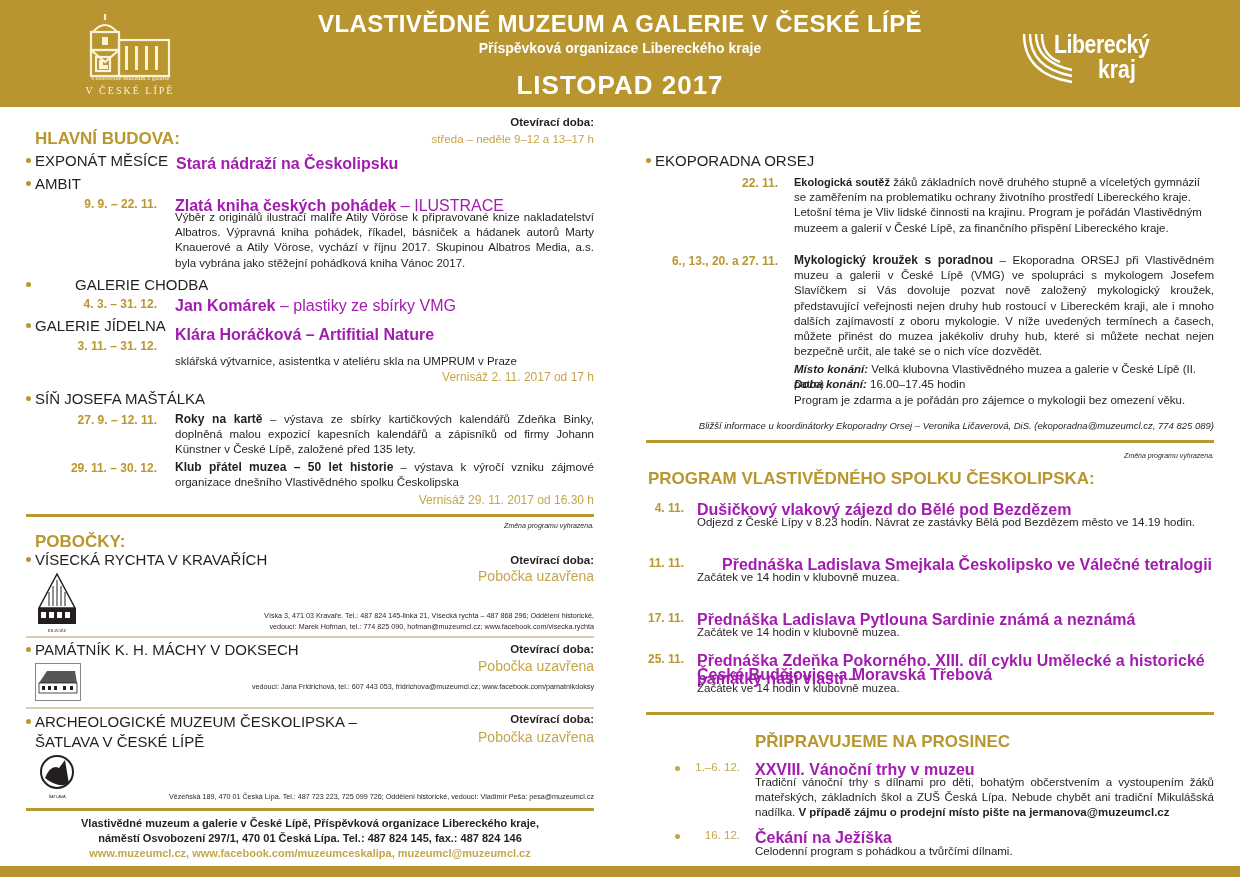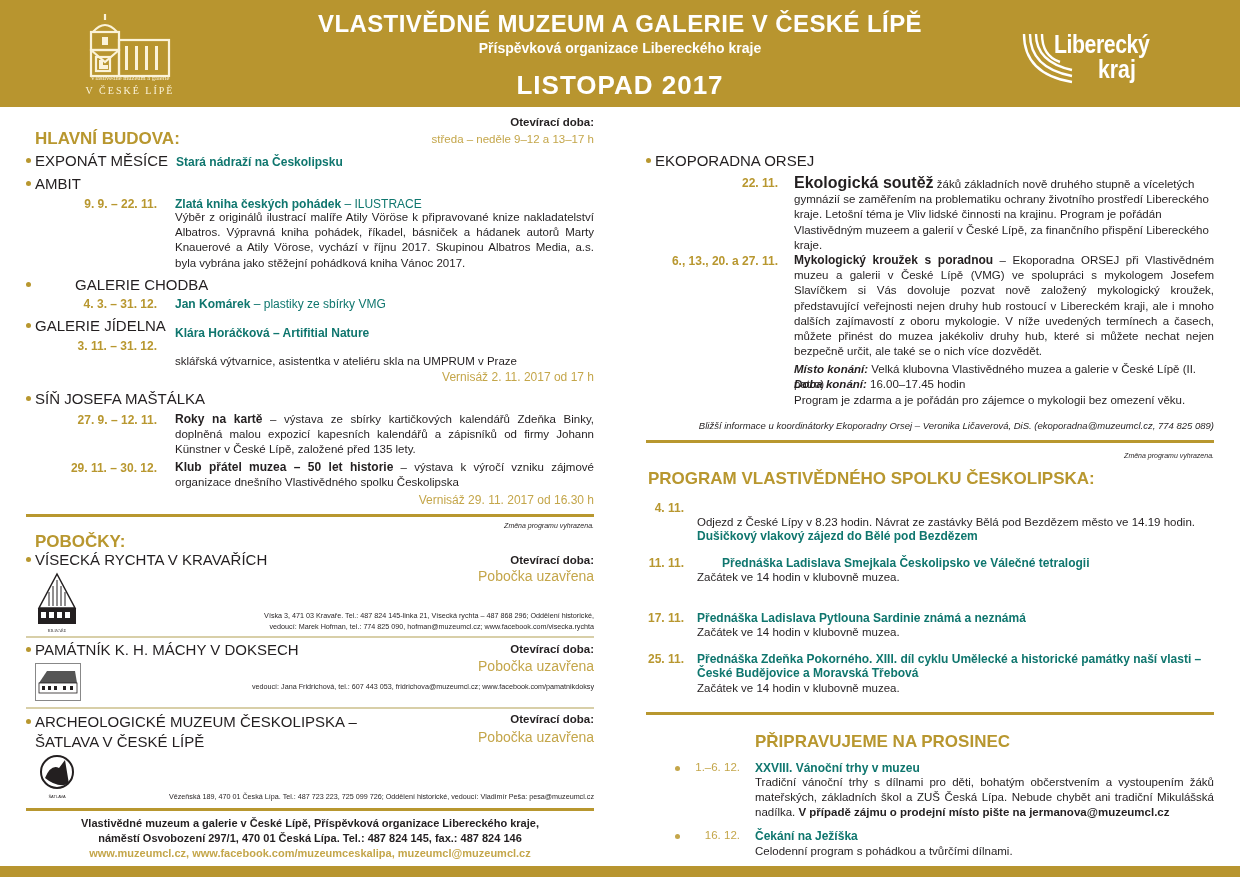--- a/index.html
+++ b/index.html
@@ -17,21 +17,21 @@
   .header .region-logo { position: absolute; left: 1020px; top: 30px; width: 135px; height: 55px; }
   .region-logo .l1 { position: absolute; left: 34px; top: 0; font-size: 25px; font-weight: bold; color: #ffffff; letter-spacing: -0.5px; transform: scaleX(0.85); transform-origin: left; }
   .region-logo .l2 { position: absolute; left: 78px; top: 25px; font-size: 25px; font-weight: bold; color: #ffffff; transform: scaleX(0.85); transform-origin: left; }
 
   
   .abs { position: absolute; }
   .sec-title { font-weight: bold; font-size: 17px; color: #b8972f; }
   .venue { font-size: 15px; color: #231f20; display: flex; align-items: center; }
   .venue .dot { display: inline-block; width: 5px; height: 5px; border-radius: 50%; background: #b8972f; margin-right: 4px; }
   .date { font-weight: bold; font-size: 12px; color: #b8972f; text-align: right; }
-  .ev-title { font-weight: bold; font-size: 12px; color: #0f766e; }
+  .ev-title { font-weight: bold; font-size: 16px; color: #a21caf; }
   .ev-title .normal { font-weight: normal; }
   .txt { font-size: 11.5px; line-height: 15.2px; color: #231f20; }
   .just { text-align: justify; }
   .vern { font-size: 12px; color: #c4a64a; text-align: right; }
   .hours-label { font-size: 11.5px; font-weight: bold; text-align: right; color: #231f20; }
   .hours-val { font-size: 11.5px; color: #c4a64a; text-align: right; }
   .closed { font-size: 14px; color: #c4a64a; text-align: right; }
   .note { font-size: 7px; font-style: italic; text-align: right; color: #231f20; }
   .addr { font-size: 7.2px; line-height: 11px; text-align: right; color: #231f20; }
   .rule-thick { height: 3px; background: #b8972f; }
@@ -216,21 +216,21 @@
   <div style="font-size:11px;font-weight:bold;line-height:15px;color:#c4a64a;">www.muzeumcl.cz, www.facebook.com/muzeumceskalipa, muzeumcl@muzeumcl.cz</div>
 </div>
 
 <div class="abs venue" style="left:646px;top:152px;">
   <span class="dot"></span>
   <span>EKOPORADNA ORSEJ</span>
 </div>
 
 <div class="abs date" style="left:660px;top:176px;width:118px;">22. 11.</div>
 <div class="abs txt" style="left:794px;top:175px;width:420px;">
-  <b style="font-size:16px">Ekologická soutěž</b><span> žáků základních nově druhého stupně a víceletých gymnázií se zaměřením na problematiku ochrany životního prostředí Libereckého kraje. Letošní téma je Vliv lidské činnosti na krajinu. Program je pořádán Vlastivědným muzeem a galerií v České Lípě, za finančního přispění Libereckého kraje.</span>
+  <b style="font-size:11px">Ekologická soutěž</b><span> žáků základních nově druhého stupně a víceletých gymnázií se zaměřením na problematiku ochrany životního prostředí Libereckého kraje. Letošní téma je Vliv lidské činnosti na krajinu. Program je pořádán Vlastivědným muzeem a galerií v České Lípě, za finančního přispění Libereckého kraje.</span>
 </div>
 
 <div class="abs date" style="left:640px;top:254px;width:138px;">6., 13., 20. a 27. 11.</div>
 <div class="abs txt just" style="left:794px;top:253px;width:420px;">
   <b style="font-size:12px">Mykologický kroužek s poradnou</b><span> – Ekoporadna ORSEJ při Vlastivědném muzeu a galerii v České Lípě (VMG) ve spolupráci s mykologem Josefem Slavíčkem si Vás dovoluje pozvat nově založený mykologický kroužek, představující veřejnosti nejen druhy hub rostoucí v Libereckém kraji, ale i mnoho dalších zajímavostí z oboru mykologie. V níže uvedených termínech a časech, můžete přinést do muzea jakékoliv druhy hub, které si můžete nechat nejen bezpečně určit, ale také se o nich více dozvědět.</span>
 </div>
 <div class="abs txt" style="left:794px;top:362px;width:420px;">
   <b><i>Místo konání:</i></b><span> Velká klubovna Vlastivědného muzea a galerie v České Lípě (II. patro)</span>
 </div>
 <div class="abs txt" style="left:794px;top:377px;width:420px;">
@@ -238,21 +238,21 @@
 </div>
 <div class="abs txt" style="left:794px;top:393px;width:420px;">Program je zdarma a je pořádán pro zájemce o mykologii bez omezení věku.</div>
 
 <div class="abs" style="left:646px;top:420px;width:568px;text-align:right;font-size:9.5px;font-style:italic;">Bližší informace u koordinátorky Ekoporadny Orsej – Veronika Ličaverová, DiS. (ekoporadna@muzeumcl.cz, 774 825 089)</div>
 <div class="abs rule-thick" style="left:646px;top:440px;width:568px;"></div>
 <div class="abs note" style="left:1000px;top:452px;width:214px;">Změna programu vyhrazena.</div>
 
 <div class="abs sec-title" style="left:648px;top:469px;">PROGRAM VLASTIVĚDNÉHO SPOLKU ČESKOLIPSKA:</div>
 
 <div class="abs date" style="left:640px;top:501px;width:44px;">4. 11.</div>
-<div class="abs ev-title" style="left:697px;top:501px;margin-top:28px;">Dušičkový vlakový zájezd do Bělé pod Bezdězem</div>
+<div class="abs ev-title" style="left:697px;top:501px;">Dušičkový vlakový zájezd do Bělé pod Bezdězem</div>
 <div class="abs txt" style="left:697px;top:515px;width:520px;">
   <div>Odjezd z České Lípy v 8.23 hodin. Návrat ze zastávky Bělá pod Bezdězem město ve 14.19 hodin.</div>
 </div>
 
 <div class="abs date" style="left:640px;top:556px;width:44px;">11. 11.</div>
 <div class="abs ev-title" style="left:697px;top:556px;margin-left:25px;">Přednáška Ladislava Smejkala Českolipsko ve Válečné tetralogii</div>
 <div class="abs txt" style="left:697px;top:570px;width:520px;">
   <div>Začátek ve 14 hodin v klubovně muzea.</div>
 </div>
 

